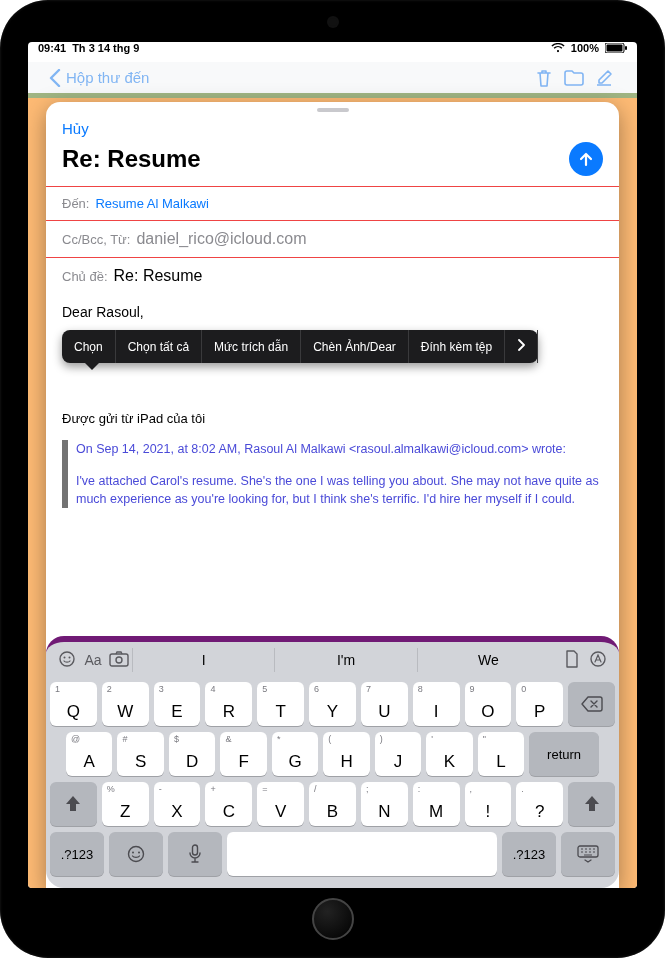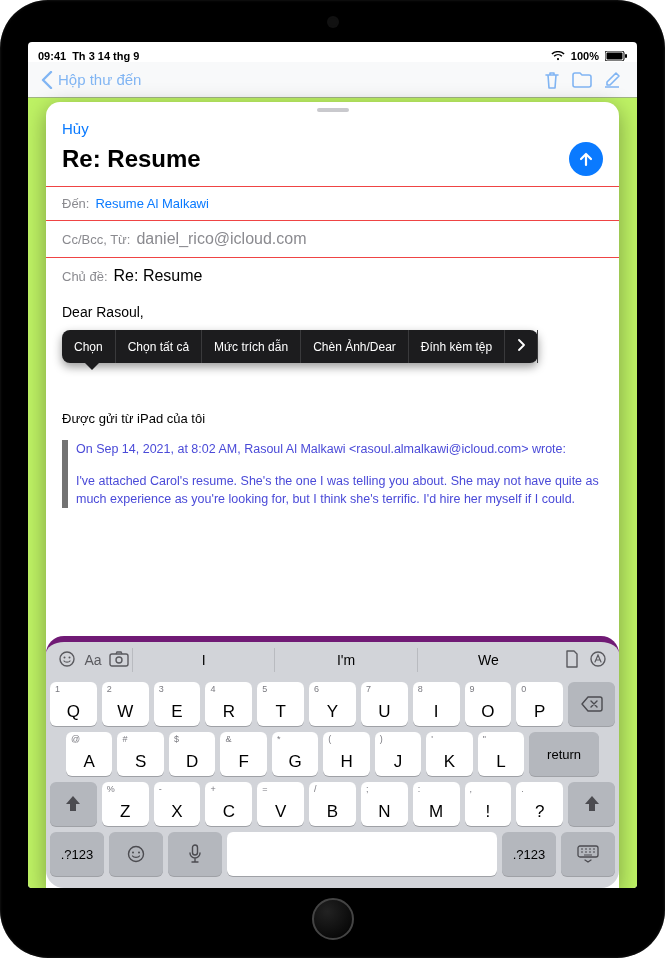--- a/index.html
+++ b/index.html
@@ -5,36 +5,36 @@
   * { margin:0; padding:0; box-sizing:border-box; -webkit-font-smoothing:antialiased; }
   body { background:#fff; font-family:-apple-system,"Helvetica Neue",Arial,sans-serif; }
 
   
   .device { width:665px; height:958px; margin:0 auto; background:#000; border-radius:48px; padding:42px 28px 70px 28px; position:relative; box-shadow:inset 0 0 3px #222; }
   .home-button { position:absolute; left:50%; bottom:18px; transform:translateX(-50%); width:42px; height:42px; border:2px solid #444; border-radius:50%; background:radial-gradient(circle at 35% 30%,#222,#000); }
   .camera   { position:absolute; left:50%; top:18px; transform:translateX(-50%); width:8px; height:8px; border-radius:50%; background:#111; box-shadow:0 0 0 2px #111; }
   .screen { width:100%; height:100%; background:#fff; border-radius:4px; overflow:hidden; position:relative; display:flex; flex-direction:column; }
 
   
-  .status-bar { height:20px; display:flex; align-items:flex-end; font-size:11px; font-weight:600; padding:0 10px; color:#000;gap:20px; }
+  .status-bar { height:20px; display:flex; align-items:flex-start; font-size:11px; font-weight:600; padding:0 10px; color:#000;gap:20px; }
   .status-left,.status-right{display:flex;align-items:center;gap:6px;}
   .status-bar .spacer { flex:1; }
   .wifi,.battery{display:inline-block;}
   .wifi svg,.battery svg{display:block;}
 
   
-  .mail-nav { height:36px; display:flex; align-items:center; padding:0 10px; color:#0a7aff; background:#f3f4f6; border-bottom:1px solid #4d7c0f; font-size:15px; }
+  .mail-nav { height:36px; display:flex; align-items:center; padding:0 18px; color:#0a7aff; background:#f3f4f6; border-bottom:5px solid #4d7c0f; font-size:15px; }
   .mail-nav .chev { width:18px; display:flex; justify-content:center;}
   .mail-nav .spacer{flex:1;}
   .mail-nav .ico { width:30px; display:flex; justify-content:center; }
   .mail-nav svg{display:block;}
   .dim { filter:saturate(.85) opacity(.55);}
 
   
-  .sheet-wrap { flex:1; position:relative; background:#bef264; }
+  .sheet-wrap { flex:1; position:relative; background:#fdba74; }
   .sheet { position:absolute; left:18px; right:18px; top:4px; bottom:0; background:#fff; border-radius:14px 14px 0 0; box-shadow:0 6px 22px rgba(0,0,0,.35); display:flex; flex-direction:column; overflow:hidden; }
   .sheet-grabber{ width:32px; height:4px; background:#c9c9cd; border-radius:3px; margin:6px auto 4px;}
   .sheet-top { padding:4px 16px 0 16px; }
   .cancel { color:#0a7aff; font-size:15px; }
   .subject-row { display:flex; align-items:center; padding:4px 16px 10px 16px; }
   .subject-row h1 { font-size:24px; font-weight:700; flex:1; }
   .send-btn { width:34px; height:34px; border-radius:50%; background:#0a7aff; display:flex; align-items:center; justify-content:center; }
   .send-btn svg{display:block;}
 
   .field { display:flex; align-items:center; gap:6px; font-size:13px; padding:9px 16px; border-top:1px solid #ef4444; color:#8a8a8f;}

